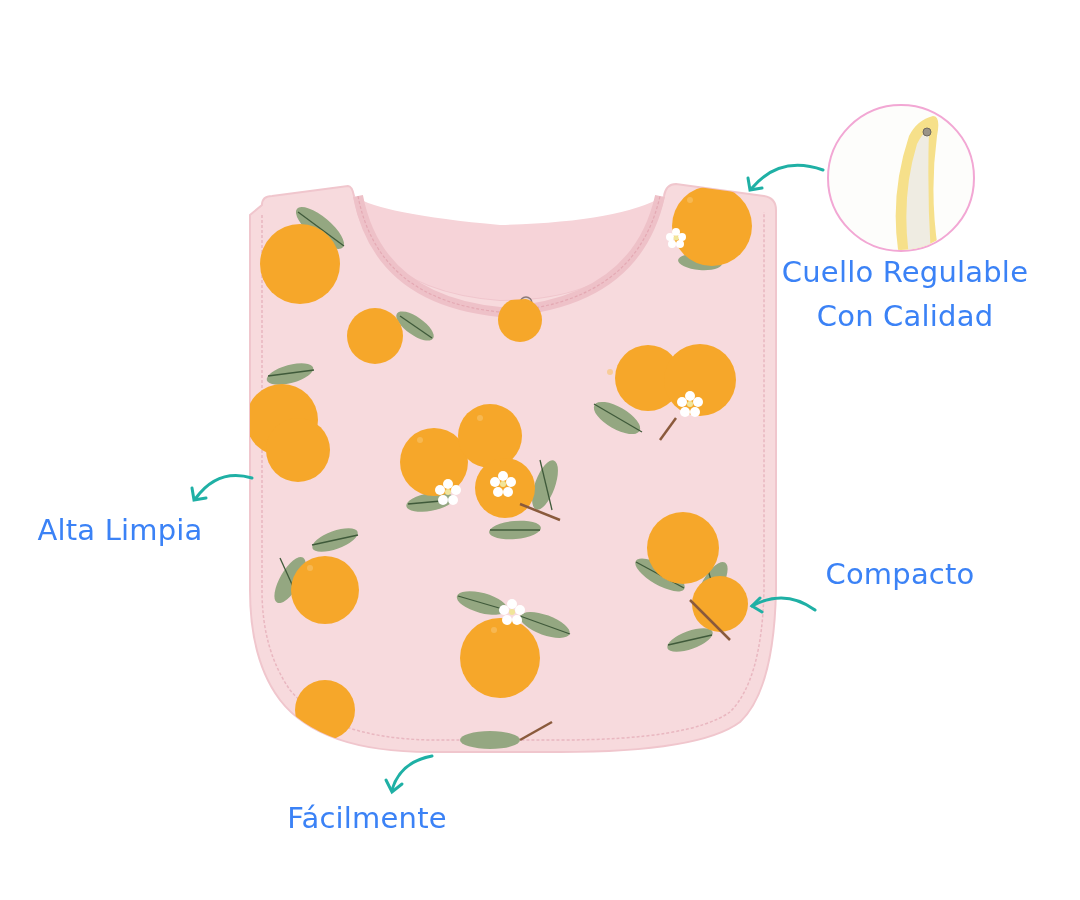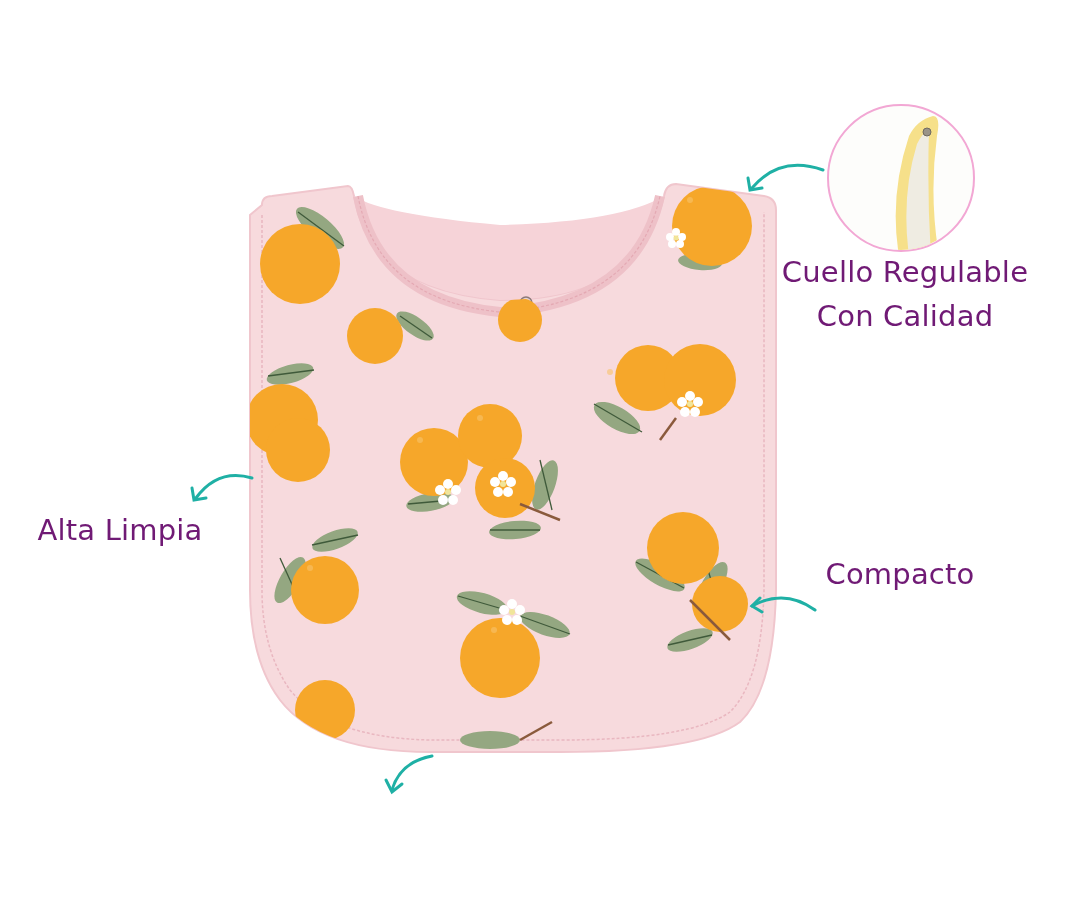--- a/index.html
+++ b/index.html
@@ -1,20 +1,20 @@
 <!DOCTYPE html>
 <html><head>
   <meta charset="utf-8">
   <style>
     html, body { margin: 0; padding: 0; background: #ffffff; }
     body { width: 1080px; height: 900px; position: relative; overflow: hidden;
            font-family: "DejaVu Sans", "Liberation Sans", sans-serif; color: #111; }
     .stage { position: absolute; inset: 0; }
     .label { position: absolute; font-size: 29px; line-height: 44px; text-align: center;
-             color: #701a75; letter-spacing: 0.2px; white-space: nowrap; }
+             color: #3b82f6; letter-spacing: 0.2px; white-space: nowrap; }
     .label span { display: block; }
     #lbl-collar { left: 770px; top: 250px; width: 270px; }
     #lbl-material { left: 0px; top: 508px; width: 240px; }
     #lbl-light { left: 800px; top: 552px; width: 200px; }
     #lbl-clean { left: 262px; top: 796px; width: 210px; }
     svg.art { position: absolute; left: 0; top: 0; }
     .inset { position: absolute; left: 827px; top: 104px; width: 144px; height: 144px;
              border-radius: 50%; border: 2px solid #f2a7d4; background: #fdfdfb; overflow: hidden; }
   </style>
 </head>
@@ -189,14 +189,15 @@
     <span>Cuello Regulable</span>
     <span>Con Calidad</span>
   </div>
   <div class="label" id="lbl-material">
     <span>Alta Limpia</span>
   </div>
   <div class="label" id="lbl-light">
     <span>Compacto</span>
   </div>
   <div class="label" id="lbl-clean">
+    <span>Fácilmente</span>
   </div>
 </div>
 
 </body></html>

